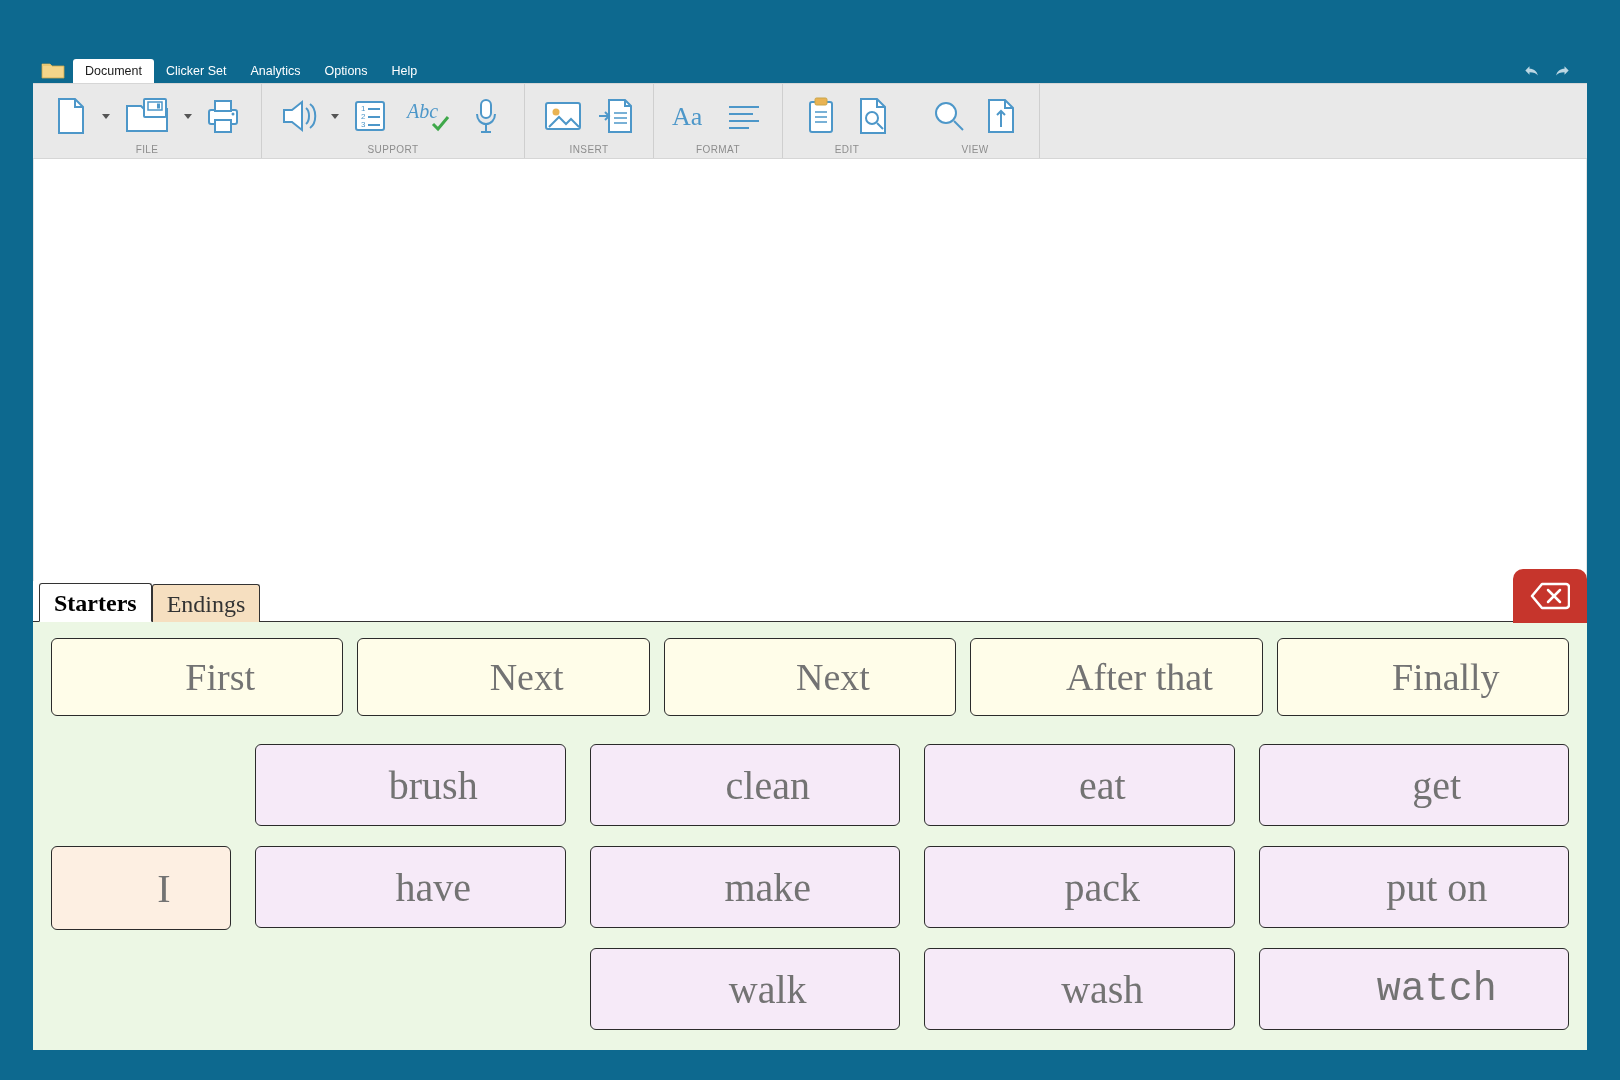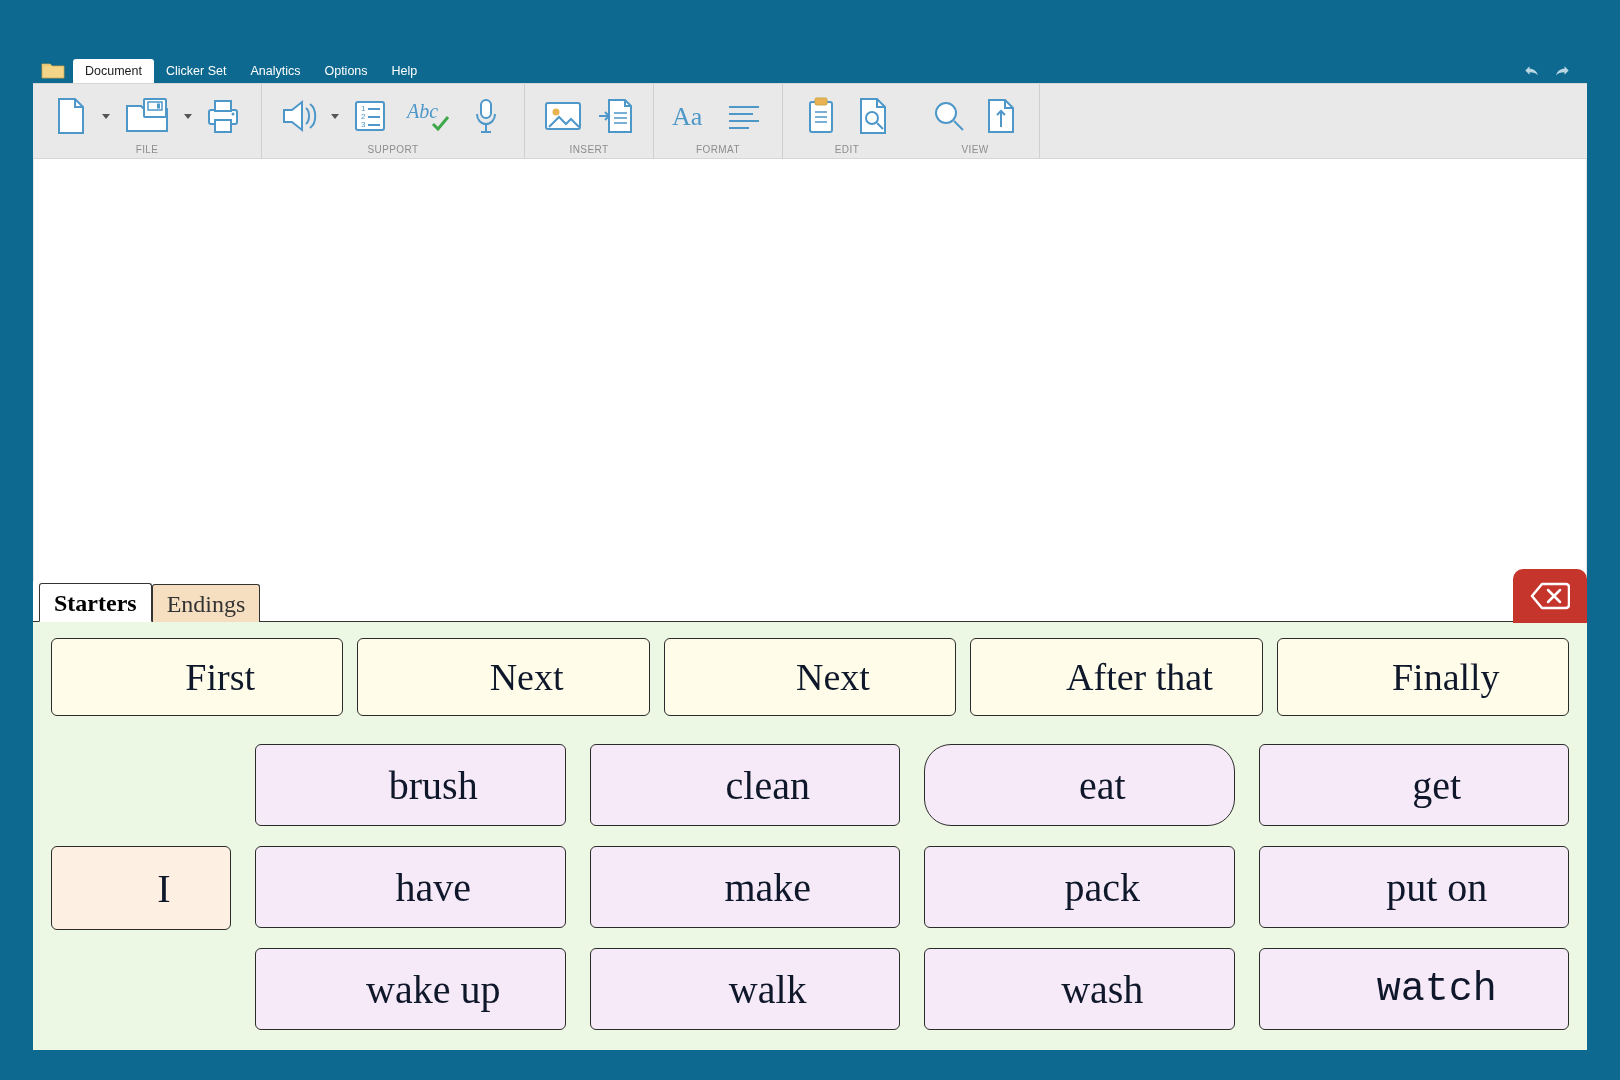--- a/index.html
+++ b/index.html
@@ -193,21 +193,21 @@
     gap: 14px;
   }
   .word-btn {
     border: 1px solid #2b2b2b;
     border-radius: 6px;
     display: flex;
     align-items: center;
     justify-content: center;
     font-family: Georgia, "Comic Sans MS", cursive, serif;
     font-size: 38px;
-    color: #0f172a;
+    color: #737373;
     cursor: pointer;
     user-select: none;
     height: 82px;
     background: #ffffff;
     padding-left: 46px;
   }
   .starter-row .word-btn { background: #fffde9; height: 78px; }
 
   
   .lower-grid {
@@ -451,27 +451,26 @@
             <div class="word-btn">Next</div>
             <div class="word-btn">After that</div>
             <div class="word-btn">Finally</div>
           </div>
         <div class="lower-grid" id="lower-grid">
             <div class="subject-cell">
               <div class="word-btn">I</div>
             </div>
             <div class="word-btn verb" style="grid-area: 1 / 2;">brush</div>
             <div class="word-btn verb" style="grid-area: 1 / 3;">clean</div>
-            <div class="word-btn verb" style="grid-area: 1 / 4; border-radius: 27px;">eat</div>
+            <div class="word-btn verb" style="grid-area: 1 / 4;">eat</div>
             <div class="word-btn verb" style="grid-area: 1 / 5;">get</div>
             <div class="word-btn verb" style="grid-area: 2 / 2;">have</div>
             <div class="word-btn verb" style="grid-area: 2 / 3;">make</div>
             <div class="word-btn verb" style="grid-area: 2 / 4;">pack</div>
             <div class="word-btn verb" style="grid-area: 2 / 5;">put on</div>
-            <div class="word-btn verb" style="grid-area: 3 / 2;">wake up</div>
             <div class="word-btn verb" style="grid-area: 3 / 3;">walk</div>
             <div class="word-btn verb" style="grid-area: 3 / 4;">wash</div>
             <div class="word-btn verb" style="grid-area: 3 / 5; font-family: Liberation Mono, monospace;">watch</div>
           </div>
       </div>
     </div>
 
   </div>
 </div>
 

